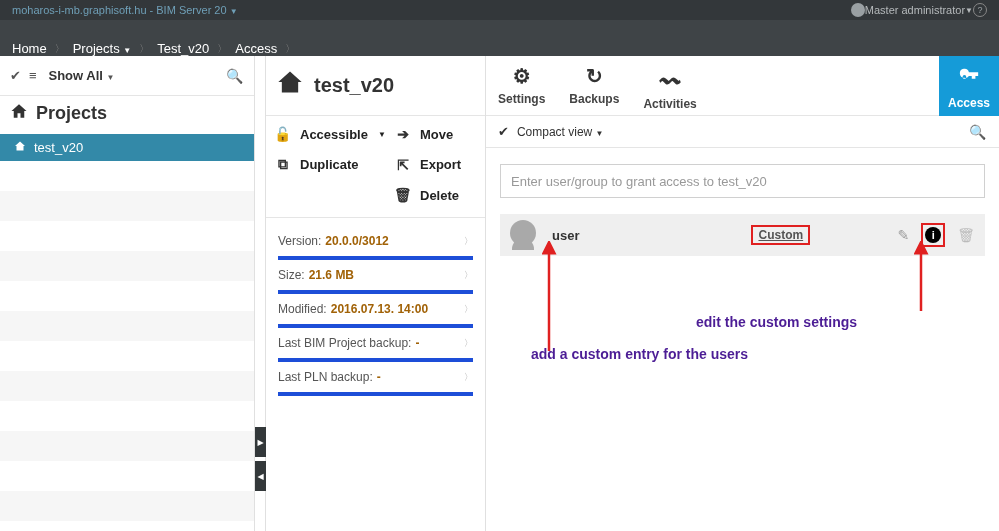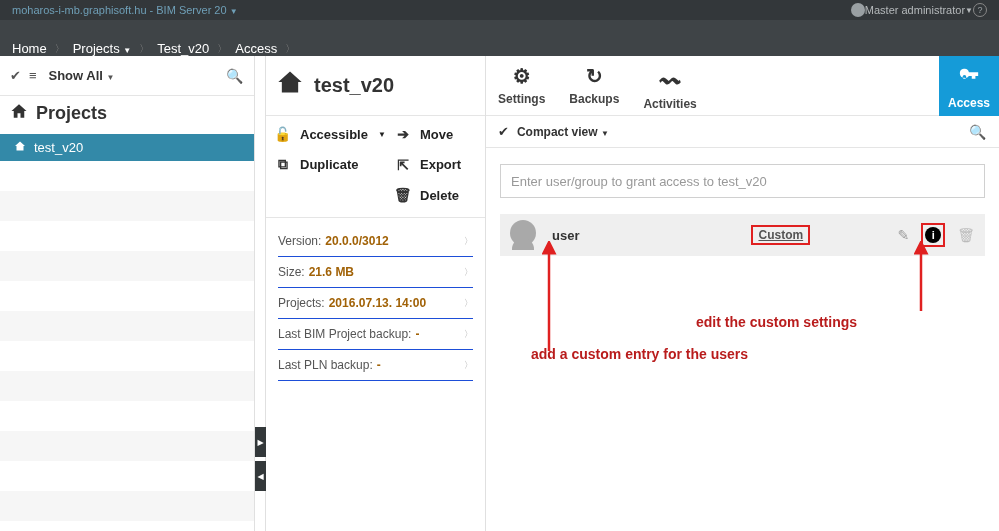--- a/index.html
+++ b/index.html
@@ -47,57 +47,57 @@
 .col2 { width: 220px; border-right: 1px solid #e0e0e0; display: flex; flex-direction: column; }
 .col2-head { height: 60px; display: flex; align-items: center; gap: 10px; padding: 0 10px; border-bottom: 1px solid #e5e5e5; }
 .col2-head h2 { font-size: 20px; font-weight: 700; color: #333; }
 .col2 .house-lg { font-size: 26px; color: #333; }
 
 .action-grid { display: grid; grid-template-columns: 120px 90px; row-gap: 6px; padding: 6px 8px 10px 8px; border-bottom: 1px solid #e5e5e5; }
 .action { display: flex; align-items: center; gap: 8px; padding: 4px 0; color: #222; font-weight: 600; font-size: 13px; }
 .action .ico { width: 18px; text-align: center; color: #333; font-size: 14px; }
 
 .meta { padding: 8px 12px; }
-.meta-row { display: flex; align-items: center; padding: 8px 0; border-bottom: 1px solid #1d4ed8; font-size: 12px; color: #555; }
+.meta-row { display: flex; align-items: center; padding: 8px 0; border-bottom: 4px solid #1d4ed8; font-size: 12px; color: #555; }
 .meta-row .lbl { }
 .meta-row .val { font-weight: 700; color: #a16207; margin-left: 4px; }
 .meta-row .chev { margin-left: auto; color: #aaa; font-size: 9px; }
 
 
 .col3 { flex: 1; display: flex; flex-direction: column; position:relative; }
 .tabs { height: 60px; display: flex; align-items: flex-start; border-bottom: 1px solid #e5e5e5; }
 .tab { display: flex; flex-direction: column; align-items: center; justify-content: center; padding: 8px 12px 6px 12px; gap: 4px; font-size: 12px; font-weight: 600; color: #444; }
 .tab .ico { font-size: 20px; color: #333; }
 .tab.access { margin-left: auto; background: #159bd8; color: #fff; width: 60px; height:60px; }
 .tab.access .ico { color: #fff; }
 
 .viewbar { height: 32px; display: flex; align-items: center; padding: 0 12px; border-bottom: 1px solid #e5e5e5; gap: 8px; }
 .viewbar .check { color: #333; }
-.viewbar .lbl { font-weight: 700; font-size: 12px; }
+.viewbar .lbl { font-weight: 400; font-size: 12px; }
 .viewbar .caret2 { font-size: 8px; }
 .viewbar .search { margin-left: auto; font-size: 14px; }
 
 .input-row { padding: 16px 14px 10px 14px; }
 .input-row input { width: 100%; height: 34px; border: 1px solid #d0d0d0; padding: 0 10px; font-size: 13px; color: #701a75; }
 .input-row input::placeholder { color: #999; }
 
 .user-row { margin: 6px 14px; background: #efefef; height: 42px; display: flex; align-items: center; padding: 0 10px; gap: 12px; }
 .user-row .avatar { width: 26px; height: 26px; background: #a9a9a9; border-radius: 50%; position: relative; }
 .user-row .avatar::after { content:""; position:absolute; bottom:-4px; left:2px; width:22px; height:12px; background:#a9a9a9; border-radius:12px 12px 0 0; }
 .user-row .name { font-weight: 700; font-size: 13px; color: #333; }
 .user-row .role-box { margin-left: 160px; padding: 2px 6px; text-decoration: underline; color: #555; font-size: 12px; }
 .user-row .redbox { border: 2px solid #e02020; padding: 1px 5px; font-weight: bold; }
 .user-row .spacer { flex: 1; }
 .user-row .pencil { color: #999; font-size: 14px; }
 .user-row .info { width: 16px; height: 16px; background: #000; color: #fff; border-radius: 50%; display: flex; align-items: center; justify-content: center; font-size: 11px; font-weight: 700; }
 .user-row .info-wrap { border: 2px solid #e02020; padding: 2px; }
 .user-row .trash { color: #bbb; font-size: 14px; }
 
 
-.annot { position: absolute; color: #b91c1c; font-weight: 700; font-size: 14px; pointer-events: none; }
+.annot { position: absolute; color: #4c1d95; font-weight: 700; font-size: 14px; pointer-events: none; }
 
 svg.arrow { position:absolute; pointer-events:none; }
 
 .striped { background: repeating-linear-gradient( #fff, #fff 30px, #f6f6f6 30px, #f6f6f6 60px); flex:1;}
 </style>
 </head>
 <body>
 
 <div class="topbar">
   <div class="server">
@@ -204,21 +204,21 @@
         <span class="lbl">Version:</span>
         <span class="val">20.0.0/3012</span>
         <span class="chev">〉</span>
       </div>
       <div class="meta-row">
         <span class="lbl">Size:</span>
         <span class="val">21.6 MB</span>
         <span class="chev">〉</span>
       </div>
       <div class="meta-row">
-        <span class="lbl">Projects:</span>
+        <span class="lbl">Modified:</span>
         <span class="val">2016.07.13. 14:00</span>
         <span class="chev">〉</span>
       </div>
       <div class="meta-row">
         <span class="lbl">Last BIM Project backup:</span>
         <span class="val">-</span>
         <span class="chev">〉</span>
       </div>
       <div class="meta-row">
         <span class="lbl">Last PLN backup:</span>

